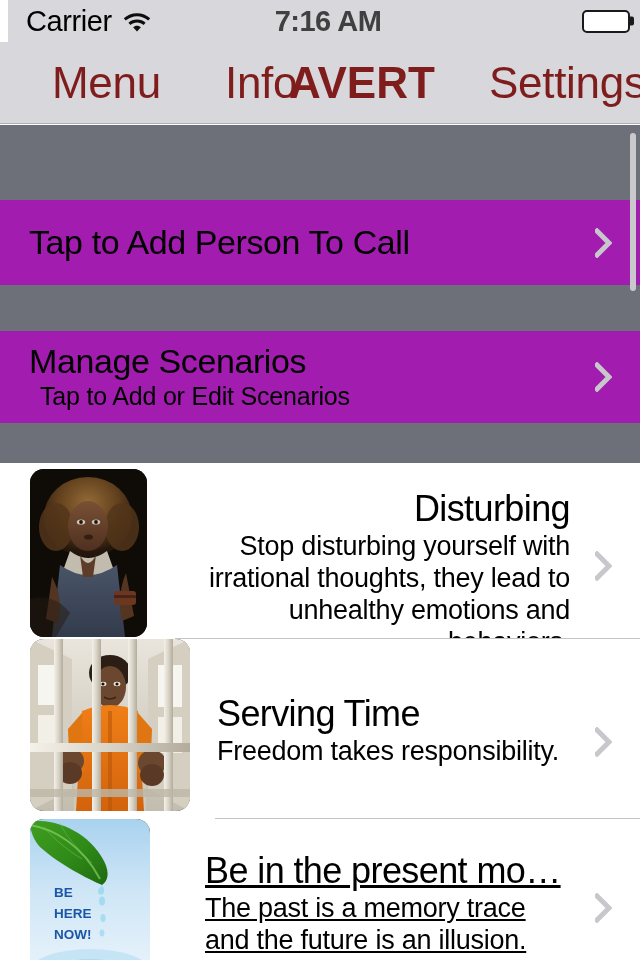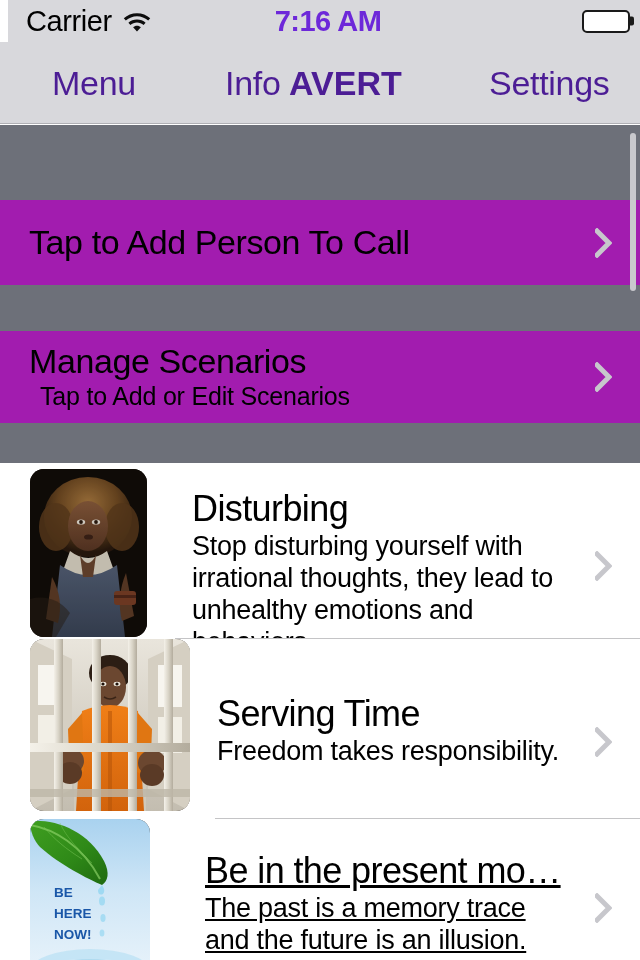--- a/index.html
+++ b/index.html
@@ -49,21 +49,21 @@
   .wifi-icon { display:block; width: 30px; height: 24px; }
   .status-center {
     position: absolute;
     left: 0; right: 0;
     text-align: center;
     pointer-events: none;
   }
   .clock-text {
     font-size: 29px;
     font-weight: bold;
-    color: #6d28d9;
+    color: #404040;
     letter-spacing: -0.5px;
   }
   .status-right {
     margin-left: auto;
     display: flex;
     align-items: center;
   }
   .battery {
     position: relative;
     width: 48px; height: 23px;
@@ -93,22 +93,22 @@
     left: 0; top: 42px;
     width: 640px; height: 82px;
     background: #d8d8dc;
     border-bottom: 1px solid #b0b0b5;
     box-sizing: border-box;
   }
   .nav-item {
     position: absolute;
     top: 50%;
     transform: translateY(-50%);
-    font-size: 34px;
-    color: #4c1d95;
+    font-size: 44px;
+    color: #7f1d1d;
     letter-spacing: -0.3px;
     white-space: nowrap;
   }
   .nav-menu    { left: 52px; }
   .nav-info    { left: 192px; margin-left: 33px; }
   .nav-title   { left: 289px; font-weight: bold; letter-spacing: 0px; }
   .nav-settings{ left: 489px; }
 
   
   .table {
@@ -210,21 +210,21 @@
   .row-sep {
     position: absolute;
     height: 1px;
     background: #c4c4c6;
     bottom: 0;
   }
 
   
   .row-disturbing { height: 176px; padding: 6px 0 0 0; }
   .row-disturbing .thumb { width: 117px; height: 168px; margin-left: 30px; }
-  .row-disturbing .scenario-text { padding: 20px 70px 0 45px; }
+  .row-disturbing .scenario-text { padding: 20px 70px 0 45px; text-align: right; }
 
   .row-serving { height: 180px; padding: 0; }
   .row-serving .thumb { width: 160px; height: 172px; margin-left: 30px; }
   .row-serving .scenario-text { padding: 55px 70px 0 27px; }
 
   .row-present { height: 165px; padding: 0; }
   .row-present .thumb { width: 120px; height: 160px; margin-left: 30px; }
   .row-present .scenario-text { padding: 32px 70px 0 55px; text-decoration: underline; }
 
   .scn-chev {

